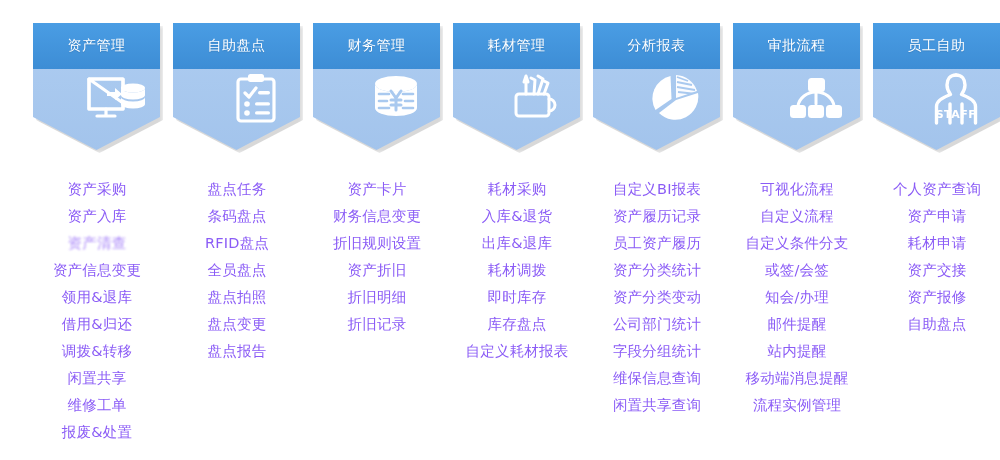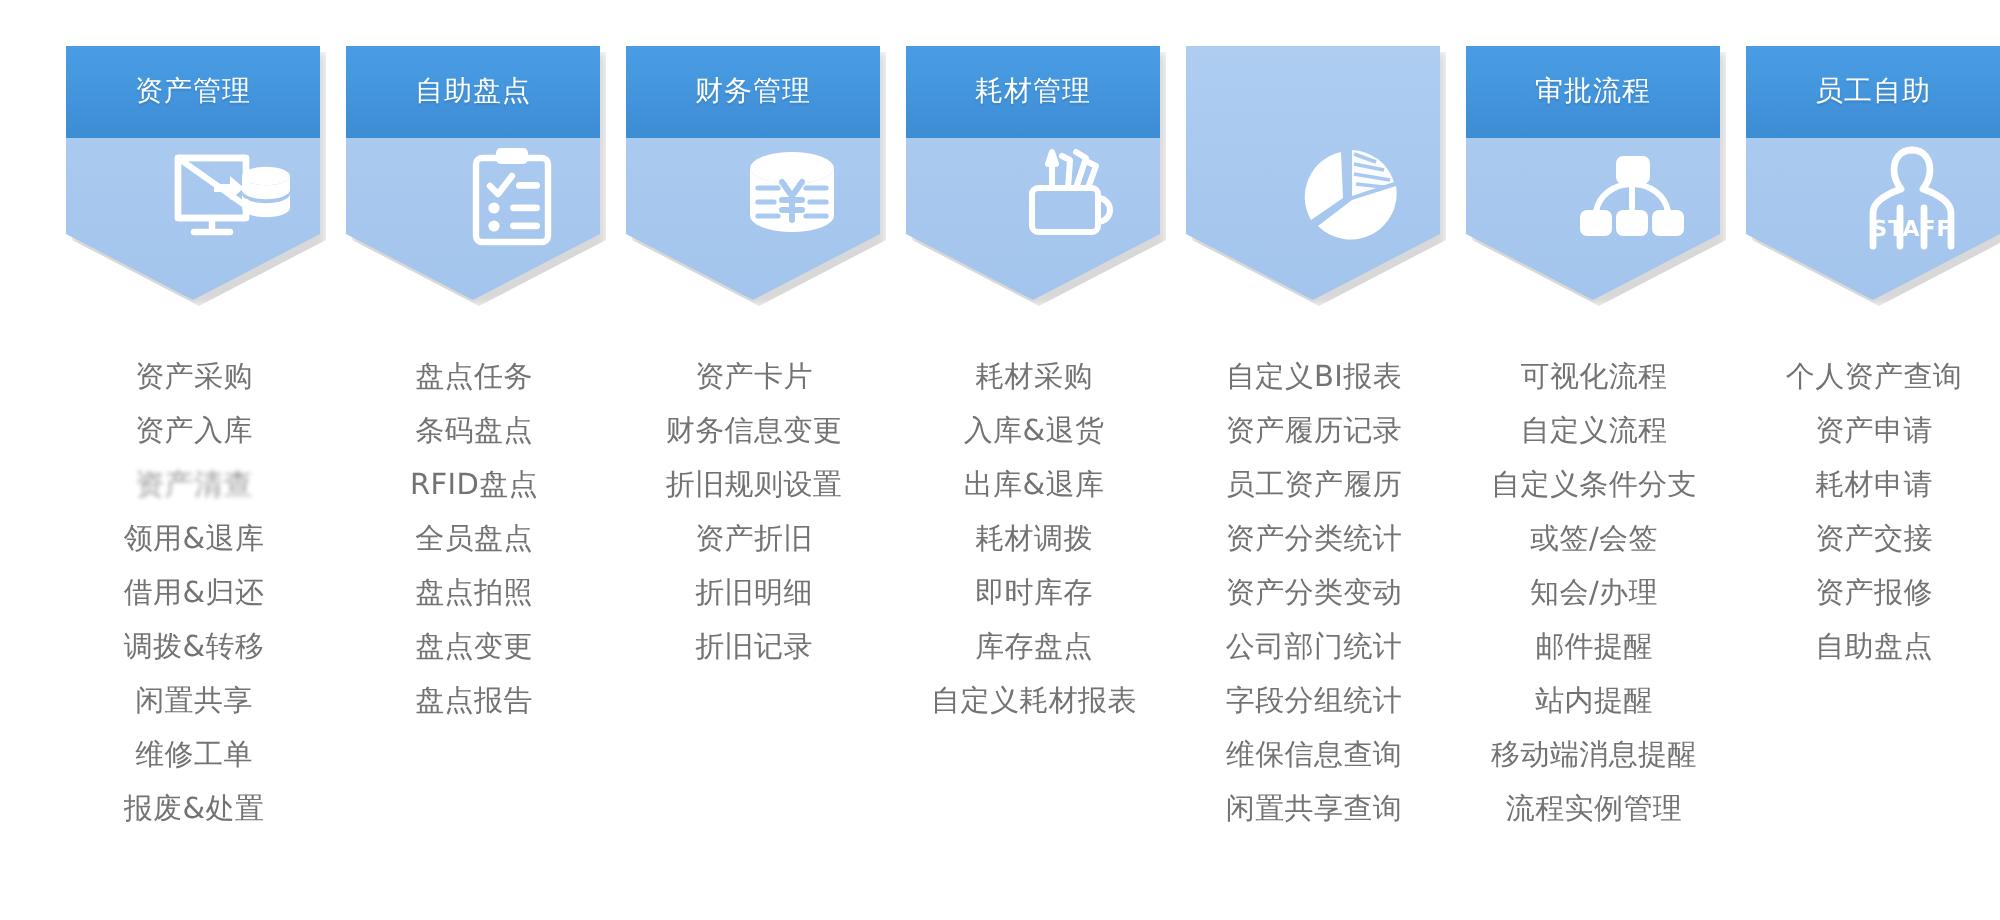--- a/index.html
+++ b/index.html
@@ -93,21 +93,21 @@
   .item-list {
     position: absolute;
     left: 0;
     top: 176px;
     width: 140px;
     text-align: center;
   }
   .list-item {
     font-size: 14.5px;
     line-height: 27px;
-    color: #737373;
+    color: #8b5cf6;
     white-space: nowrap;
     letter-spacing: .2px;
   }
   .list-item.obscured {
     filter: blur(1.1px);
     opacity: .72;
   }
 </style>
 </head>
 <body>
@@ -136,20 +136,21 @@
           <path d="M36 24 v7 a12 4.6 0 0 0 24 0 v-7 a12 4.6 0 0 1 -24 0z"></path>
         </g>
       </svg>
           </div>
         </div>
       </div>
       <div class="item-list">
         <div class="list-item">资产采购</div>
         <div class="list-item">资产入库</div>
         <div class="list-item obscured">资产清查</div>
+        <div class="list-item">资产信息变更</div>
         <div class="list-item">领用&amp;退库</div>
         <div class="list-item">借用&amp;归还</div>
         <div class="list-item">调拨&amp;转移</div>
         <div class="list-item">闲置共享</div>
         <div class="list-item">维修工单</div>
         <div class="list-item">报废&amp;处置</div>
       </div>
     </div>
     <div class="column" style="left: 167px;">
       <div class="badge-wrap">
@@ -257,20 +258,23 @@
         <div class="list-item">耗材调拨</div>
         <div class="list-item">即时库存</div>
         <div class="list-item">库存盘点</div>
         <div class="list-item">自定义耗材报表</div>
       </div>
     </div>
     <div class="column" style="left: 587px;">
       <div class="badge-wrap">
         <div class="badge-shadow"></div>
         <div class="badge">
+          <div class="badge-head">
+            <span class="badge-title">分析报表</span>
+          </div>
           <div class="badge-icon">
             <svg width="52" height="52" viewBox="0 0 52 52">
         <g>
           <path d="M26 26 L26 3 A23 23 0 0 1 47 19 Z" fill="#ffffff" opacity=".95"></path>
           <g stroke="#a9c9ef" stroke-width="1.8">
             <path d="M27 5 L38 9"></path>
                   <path d="M27 10 L42 13"></path>
             <path d="M27 15 L45 18"></path>
                   <path d="M28 20 L46 22"></path>
           </g>

